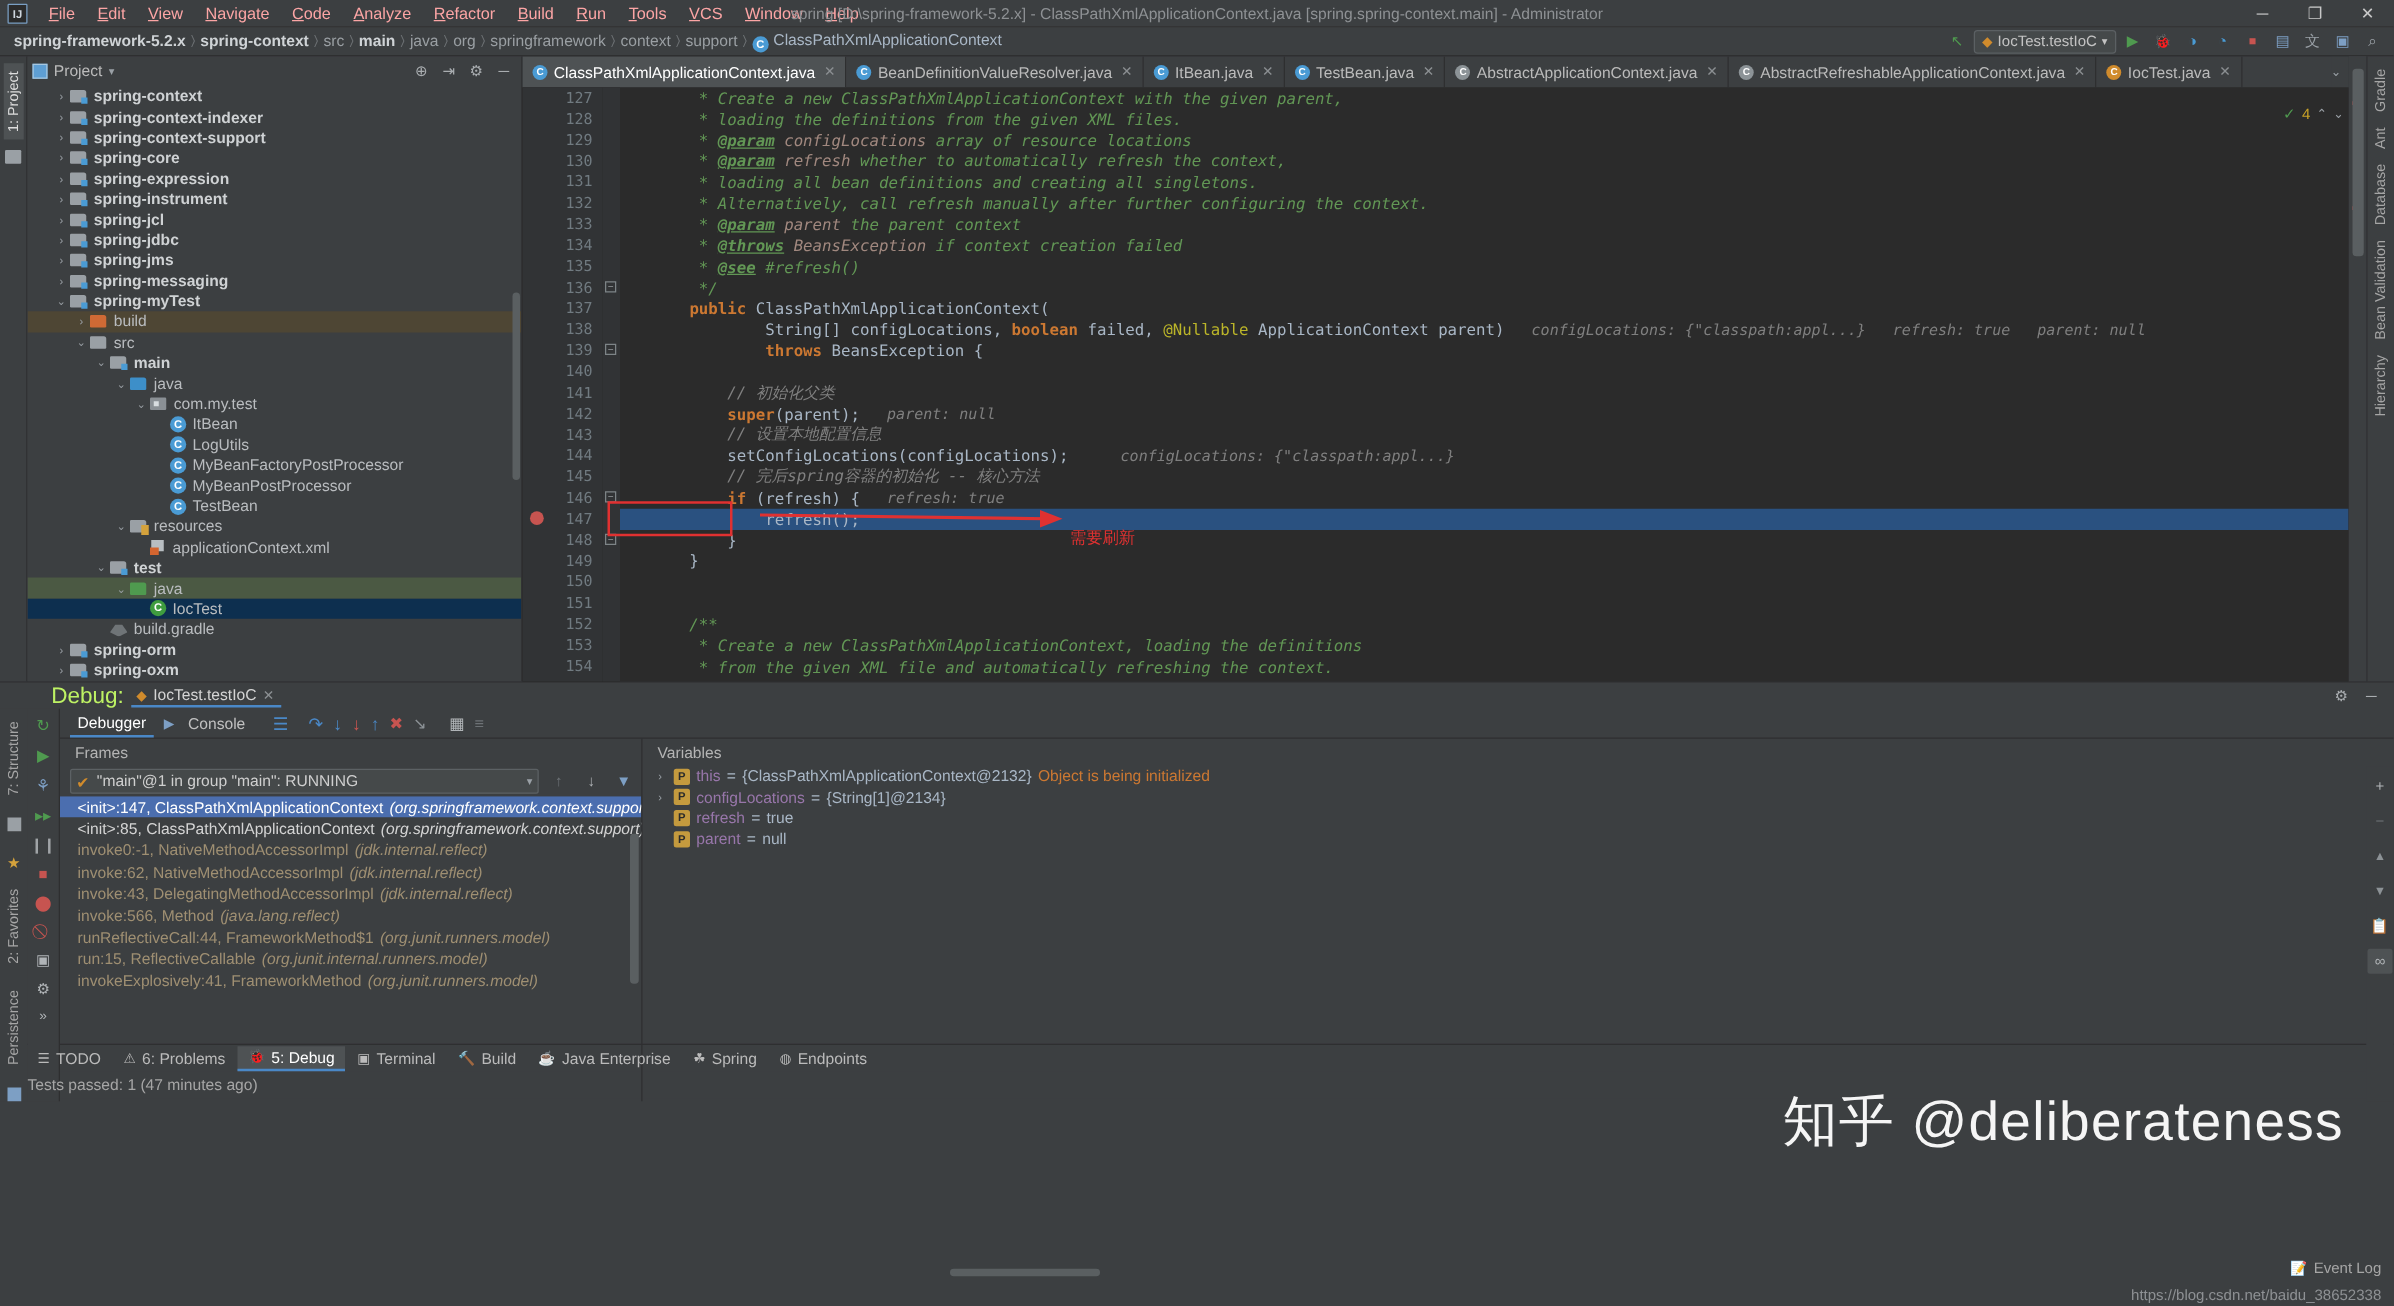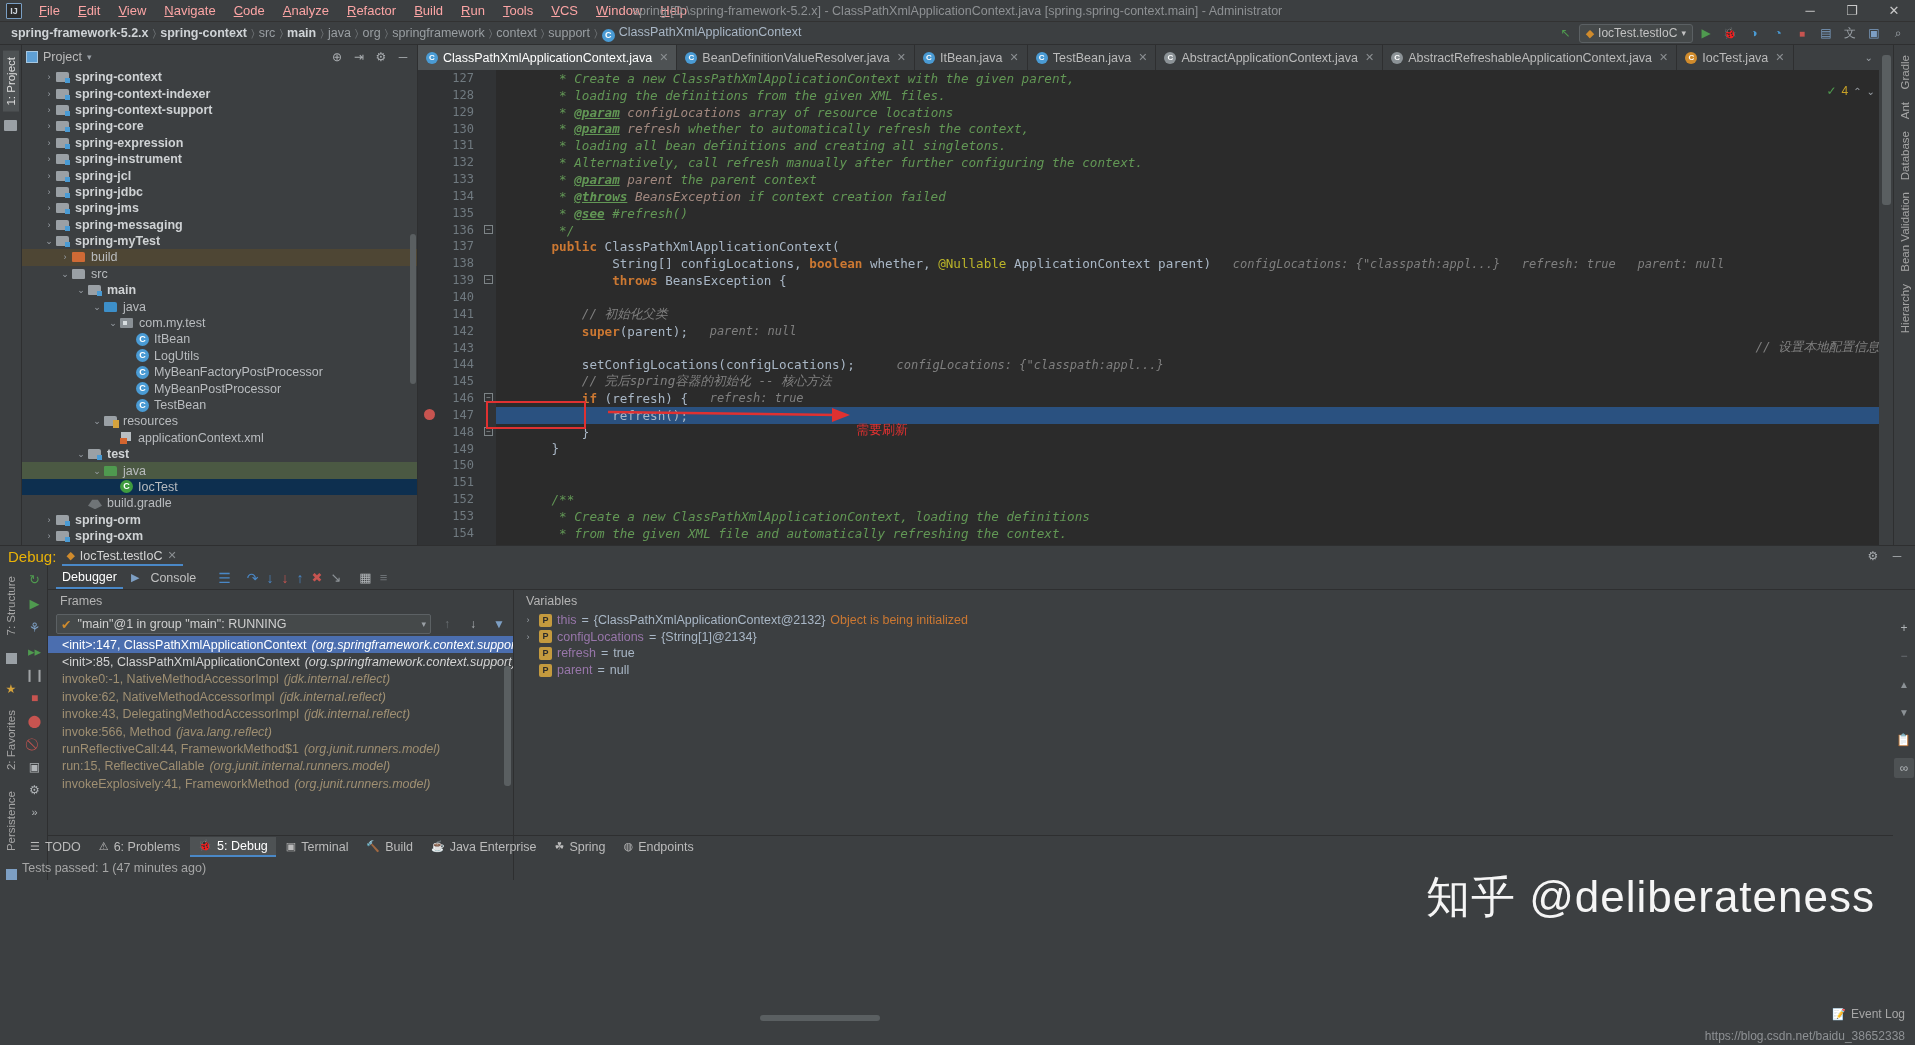--- a/index.html
+++ b/index.html
@@ -151,21 +151,21 @@
   .err-mark { position:absolute; right:3px; width:8px;height:3px;background:#c75450; }
 
   
   .rightstrip { width:22px; background:#3c3f41; border-left:1px solid #2e2f30;
                 display:flex; flex-direction:column; align-items:center; padding-top:4px; }
 
   
   .debug-panel { background:#3c3f41; display:flex; flex-direction:column; height: 290px;
                  border-top:1px solid #2e2f30; }
   .dbg-header { height:22px; display:flex; align-items:center; padding-left:8px; gap:6px; }
-  .dbg-label { font-size:15px; color:#eab308; }
+  .dbg-label { font-size:18px; color:#bef264;margin-left:33px; }
   .dbg-tab { display:flex; align-items:center; gap:5px; font-size:12.5px; color:#d4d4d4;
              border-bottom:2px solid #4a88c7; padding:2px 6px 1px 4px;}
   .dbg-gear { margin-left:auto; display:flex; gap:4px; padding-right:8px; }
 
   .dbg-body { flex:1; display:flex; }
   .dbg-leftstrip { width:22px; background:#3c3f41; display:flex; flex-direction:column;
                    align-items:center; gap:8px; padding-top:4px; }
   .dbg-toolcol { width:26px; background:#3c3f41; display:flex; flex-direction:column;
                  align-items:center; gap:9px; padding-top:6px; border-right:1px solid #2e2f30;}
   .dbg-content { flex:1; display:flex; flex-direction:column; min-width:0; }
@@ -751,26 +751,26 @@
             <div class="cline code-pad" style="position: relative;"><span class="cmt">       * loading the definitions from the given XML files.</span></div>
             <div class="cline code-pad" style="position: relative;"><span class="cmt">       * </span><span class="cmt-tag">@param</span><span class="cmt-param"> configLocations</span><span class="cmt"> array of resource locations</span></div>
             <div class="cline code-pad" style="position: relative;"><span class="cmt">       * </span><span class="cmt-tag">@param</span><span class="cmt-param"> refresh</span><span class="cmt"> whether to automatically refresh the context,</span></div>
             <div class="cline code-pad" style="position: relative;"><span class="cmt">       * loading all bean definitions and creating all singletons.</span></div>
             <div class="cline code-pad" style="position: relative;"><span class="cmt">       * Alternatively, call refresh manually after further configuring the context.</span></div>
             <div class="cline code-pad" style="position: relative;"><span class="cmt">       * </span><span class="cmt-tag">@param</span><span class="cmt-param"> parent</span><span class="cmt"> the parent context</span></div>
             <div class="cline code-pad" style="position: relative;"><span class="cmt">       * </span><span class="cmt-tag">@throws</span><span class="cmt-param"> BeansException</span><span class="cmt"> if context creation failed</span></div>
             <div class="cline code-pad" style="position: relative;"><span class="cmt">       * </span><span class="cmt-tag">@see</span><span class="cmt"> #refresh()</span></div>
             <div class="cline code-pad" style="position: relative;"><span class="cmt">       */</span></div>
             <div class="cline code-pad" style="position: relative;"><span class="txt">      </span><span class="kw">public</span><span class="txt"> ClassPathXmlApplicationContext(</span></div>
-            <div class="cline code-pad" style="position: relative;"><span class="txt">              String[] configLocations, </span><span class="kw">boolean</span><span class="txt"> whether, </span><span class="ann">@Nullable</span><span class="txt"> ApplicationContext parent)</span><span class="hint">   configLocations: {"classpath:appl...}   refresh: true   parent: null</span></div>
+            <div class="cline code-pad" style="position: relative;"><span class="txt">              String[] configLocations, </span><span class="kw">boolean</span><span class="txt"> failed, </span><span class="ann">@Nullable</span><span class="txt"> ApplicationContext parent)</span><span class="hint">   configLocations: {"classpath:appl...}   refresh: true   parent: null</span></div>
             <div class="cline code-pad" style="position: relative;"><span class="txt">              </span><span class="kw">throws</span><span class="txt"> BeansException {</span></div>
             <div class="cline code-pad" style="position: relative;"><span class="txt"></span></div>
             <div class="cline code-pad" style="position: relative;"><span class="cmt2">          // 初始化父类</span></div>
             <div class="cline code-pad" style="position: relative;"><span class="txt">          </span><span class="kw">super</span><span class="txt">(parent);</span><span class="hint">   parent: null</span></div>
-            <div class="cline code-pad" style="position: relative; justify-content: flex-end;"><span class="cmt2">          // 设置本地配置信息</span></div>
+            <div class="cline code-pad" style="position: relative;"><span class="cmt2">          // 设置本地配置信息</span></div>
             <div class="cline code-pad" style="position: relative; gap: 20px;"><span class="txt">          setConfigLocations(configLocations);</span><span class="hint">   configLocations: {"classpath:appl...}</span></div>
             <div class="cline code-pad" style="position: relative;"><span class="cmt2">          // 完后spring容器的初始化 -- 核心方法</span></div>
             <div class="cline code-pad" style="position: relative;"><span class="txt">          </span><span class="kw">if</span><span class="txt"> (refresh) {</span><span class="hint">   refresh: true</span></div>
             <div class="cline code-pad" style="position: relative;"><span class="txt">              refresh();</span></div>
             <div class="cline code-pad" style="position: relative;"><span class="txt">          }</span></div>
             <div class="cline code-pad" style="position: relative;"><span class="txt">      }</span></div>
             <div class="cline code-pad" style="position: relative;"><span class="txt"></span></div>
             <div class="cline code-pad" style="position: relative;"><span class="txt"></span></div>
             <div class="cline code-pad" style="position: relative;"><span class="cmt">      /**</span></div>
             <div class="cline code-pad" style="position: relative;"><span class="cmt">       * Create a new ClassPathXmlApplicationContext, loading the definitions</span></div>

